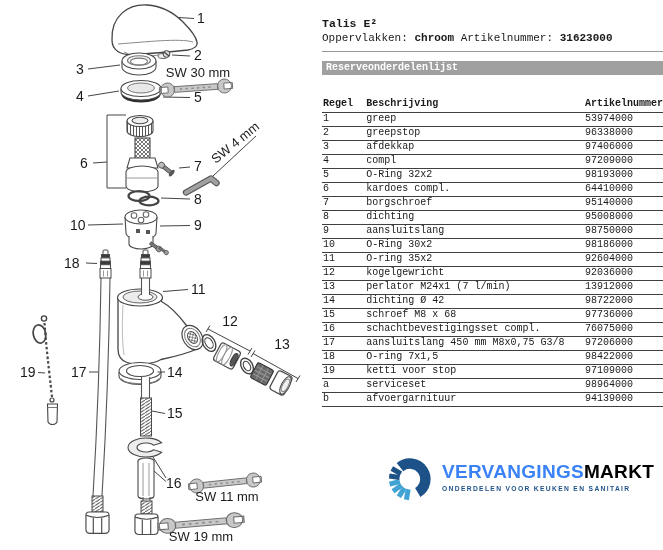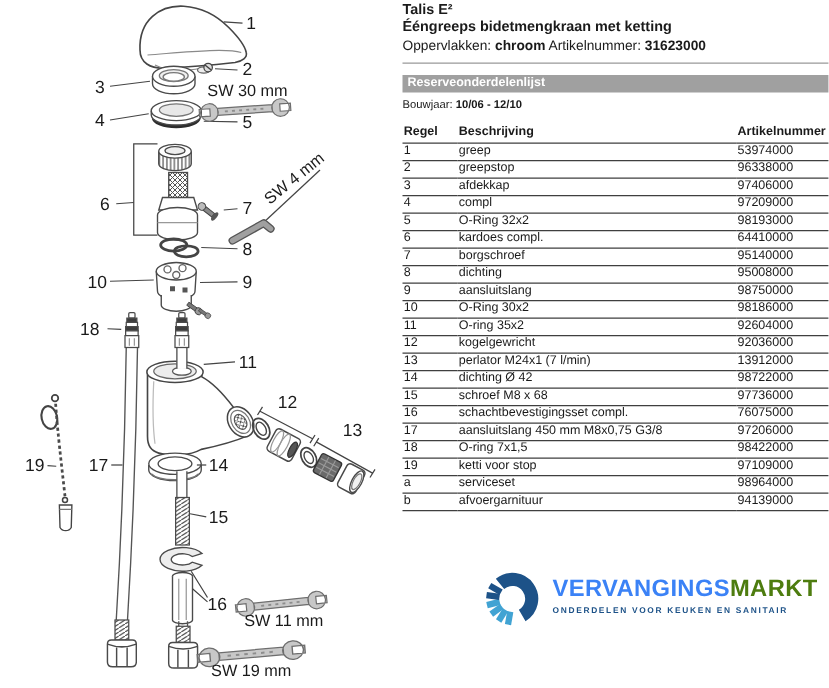--- a/index.html
+++ b/index.html
@@ -3,43 +3,43 @@
 <meta charset="utf-8">
 <style>
   html,body { margin:0; padding:0; background:#fff; }
   .page { position:relative; width:663px; height:550px; background:#fff; overflow:hidden;
           font-family:"Liberation Sans",sans-serif; color:#1a1a1a; }
   .diagram { position:absolute; left:0; top:0; }
   svg text { font-family:"Liberation Sans",sans-serif; font-size:14px; fill:#1a1a1a; }
   svg text.swlabel { font-size:13px; }
   svg .rot { font-size:13px; }
 
-  .info { position:absolute; left:322px; top:2px; width:341px; }
+  .info { position:absolute; left:322px; top:17px; width:341px;font-family:Liberation Mono, monospace; }
   .title, .subtitle { font-size:11.5px; font-weight:bold; line-height:1.2; }
   .meta { font-size:11px; margin-top:1px; }
   .meta b { font-weight:bold; }
   .article-label { }
   .divider { border-top:1px solid #999; margin-top:7px; height:0; }
   .section-bar { margin-top:9px; background:#a0a0a0; color:#ffffff; font-size:10px;
                  font-weight:bold; padding:1px 0 2px 4px; }
   .bouwjaar { font-size:9px; margin-top:4px; }
   .bouwjaar b { font-weight:bold; }
 
-  table.parts { margin-top:12px; border-collapse:collapse; width:100%; }
+  table.parts { margin-top:23px; border-collapse:collapse; width:100%; }
   table.parts th, table.parts td { font-size:10px; text-align:left; padding:1.2px 0 1.6px 1px;
                  border-bottom:1px solid #3f3f3f; line-height:10.2px; font-weight:normal; }
   table.parts th { font-weight:bold; padding-bottom:3px; }
   .col-regel { width:43px; }
   .col-beschr { width:222px; }
 
   .logo { position:absolute; left:387px; top:453px; display:flex; align-items:flex-start; }
   .logo-text { margin-left:7px; margin-top:9px; }
   .brand { font-size:19px; font-weight:bold; letter-spacing:0.3px; line-height:1; white-space:nowrap; }
   .brand .primary { color:#3b82f6; }
-  .brand .secondary { color:#4d7c0f; }
+  .brand .secondary { color:#000000; }
   .tagline { font-size:6.7px; font-weight:bold; letter-spacing:1.35px; color:#1d5288; margin-top:4px; white-space:nowrap; }
 </style>
 </head>
 <body>
 
 <div class="page">
 
   <svg class="diagram" width="330" height="550" viewBox="0 0 330 550">
     <defs>
       <pattern id="thr" width="5" height="3.2" patternUnits="userSpaceOnUse">
@@ -292,33 +292,28 @@
     </g>
 
     <use href="#wrench" transform="translate(225,483) rotate(-6) scale(0.95)"></use>
     <text class="swlabel" x="227" y="501" text-anchor="middle">SW 11 mm</text>
     <use href="#wrench" transform="translate(201,523) rotate(-5) scale(1.12,1)"></use>
     <text class="swlabel" x="201" y="541" text-anchor="middle">SW 19 mm</text>
   </svg>
 
   <div class="info">
     <div class="title">Talis E²</div>
-    <div class="subtitle">Ééngreeps bidetmengkraan met ketting</div>
     <div class="meta">
       <span>Oppervlakken:</span>
       <b>chroom</b>
       <span class="article-label">Artikelnummer:</span>
       <b>31623000</b>
     </div>
     <div class="divider"></div>
     <div class="section-bar">Reserveonderdelenlijst</div>
-    <div class="bouwjaar">
-      <span>Bouwjaar:</span>
-      <b>10/06 - 12/10</b>
-    </div>
 
     <table class="parts">
       <thead>
         <tr>
           <th class="col-regel">Regel</th>
           <th class="col-beschr">Beschrijving</th>
           <th>Artikelnummer</th>
         </tr>
       </thead>
       <tbody>

